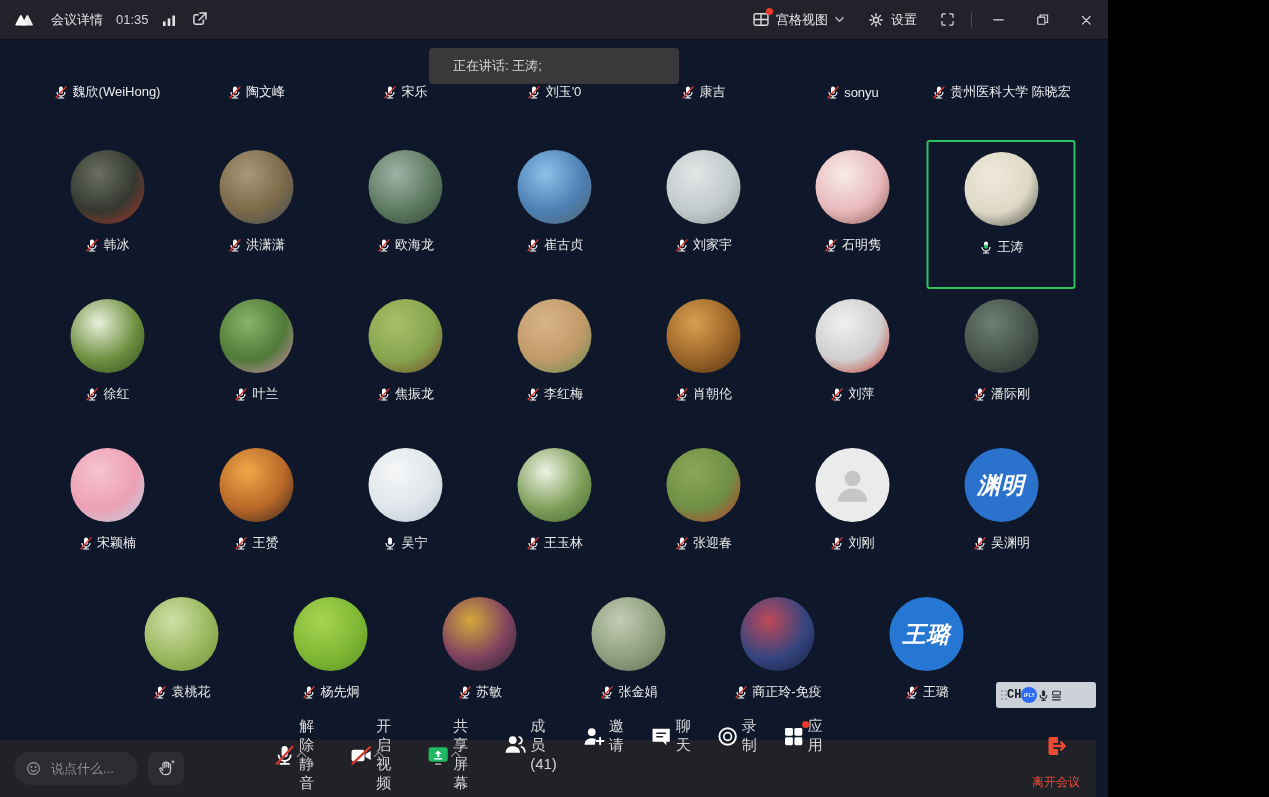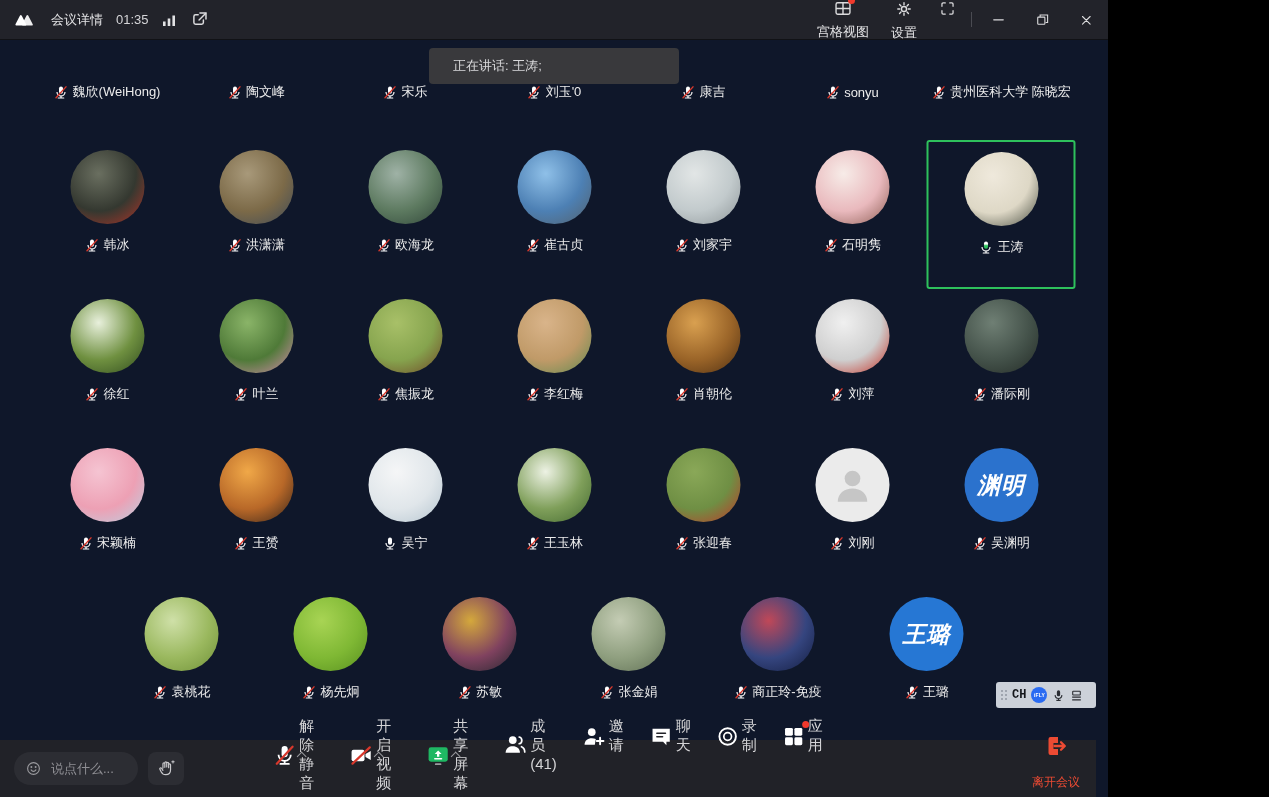--- a/index.html
+++ b/index.html
@@ -4,21 +4,21 @@
 <style>
   html,body{margin:0;padding:0;background:#000;}
   body{width:1269px;height:797px;overflow:hidden;font-family:"Liberation Sans","DejaVu Sans",sans-serif;}
   .app{position:relative;width:1108px;height:797px;background:#0f172a;overflow:hidden;}
 
   
   .topbar{position:absolute;top:0;left:0;right:0;height:40px;background:#22232a;display:flex;align-items:center;justify-content:space-between;color:#e3e3e5;font-size:13px;border-bottom:1px solid #111216;box-sizing:border-box;}
   .tb-left{display:flex;align-items:center;gap:13px;padding-left:14px;}
   .tb-left .tb-time{color:#d5d5d8;}
   .tb-right{display:flex;align-items:center;height:100%;}
-  .tb-btn{display:flex;align-items:center;gap:6px;padding:0 11px;height:100%;flex-direction:column;}
+  .tb-btn{display:flex;align-items:center;gap:6px;padding:0 11px;height:100%;}
   .winbtn{width:44px;height:100%;display:flex;align-items:center;justify-content:center;}
   .tb-divider{width:1px;height:15px;background:#4a4b52;margin:0 4px;}
   .icon-rel{position:relative;display:flex;align-items:center;}
   .dot{position:absolute;width:7px;height:7px;border-radius:50%;background:#f0392c;}
   .gv-dot{top:-3px;right:-3px;}
 
   
   .banner{position:absolute;top:48px;left:50%;transform:translateX(-50%);width:250px;height:36px;background:#39393c;border-radius:4px;display:flex;align-items:center;padding-left:24px;box-sizing:border-box;color:#d9d9db;font-size:13px;text-align:right;}
 
   
@@ -45,21 +45,21 @@
   .hand-btn{width:36px;height:33px;border-radius:8px;background:#2c2d33;display:flex;align-items:center;justify-content:center;}
   .center-tools{position:absolute;left:50%;bottom:4px;transform:translateX(-50%);display:flex;align-items:flex-start;gap:15px;}
   .tool{display:flex;flex-direction:row;align-items:center;gap:3px;color:#d4d4d6;font-size:15px;position:relative;padding:0 5px;}
   .tool.haschev{margin-right:10px;}
   .tool .ticon{height:26px;display:flex;align-items:center;position:relative;}
   .chev{position:absolute;right:-9px;top:11px;width:6px;height:6px;border:solid #9a9a9e;border-width:1.5px 1.5px 0 0;transform:rotate(-45deg);}
   .apps-dot{top:-2px;right:-4px;}
   .leave{position:absolute;right:16px;bottom:6px;display:flex;flex-direction:column;align-items:center;gap:16px;color:#ed4b33;font-size:12px;}
 
   
-  .ime{position:absolute;right:12px;top:682px;width:100px;height:26px;background:#ccd1d9;border-radius:3px;display:flex;align-items:center;padding:0 5px;box-sizing:border-box;gap:5px;}
+  .ime{position:absolute;right:12px;top:682px;width:100px;height:26px;background:#ccd1d9;border-radius:3px;display:flex;align-items:center;padding:0 5px;box-sizing:border-box;}
   .grip{display:grid;grid-template-columns:2px 2px;grid-auto-rows:2px;gap:2px;}
   .grip i{background:#9096a0;border-radius:50%;}
   .ime-ch{font-size:12px;color:#15171c;font-weight:700;font-family:"Liberation Mono","DejaVu Sans Mono",monospace;}
   .ifly{width:16px;height:16px;border-radius:50%;background:#2a6bf2;color:#fff;font-size:5px;font-weight:700;display:flex;align-items:center;justify-content:center;letter-spacing:.2px;}
 </style>
 </head>
 <body>
 
 <div class="app">
 

